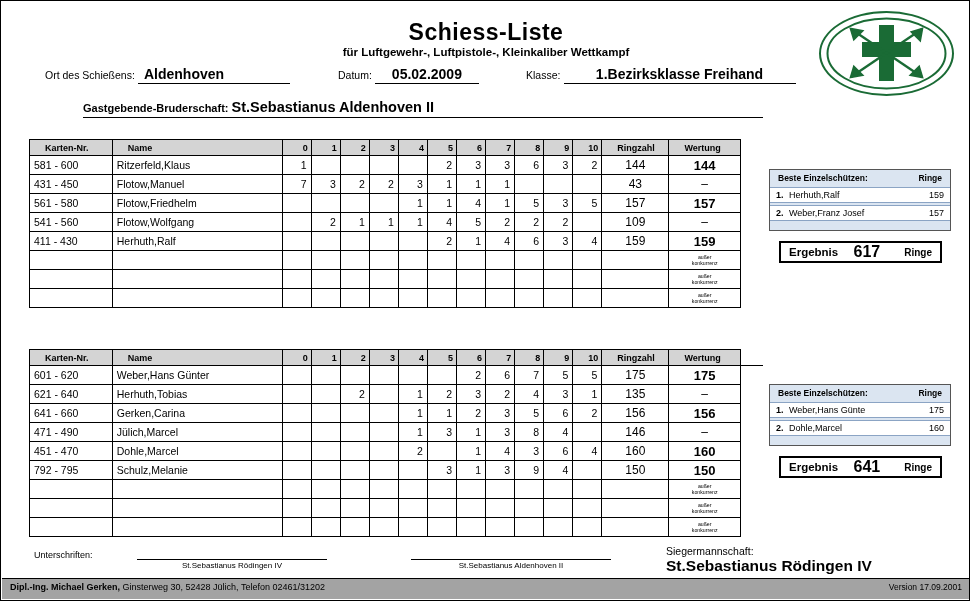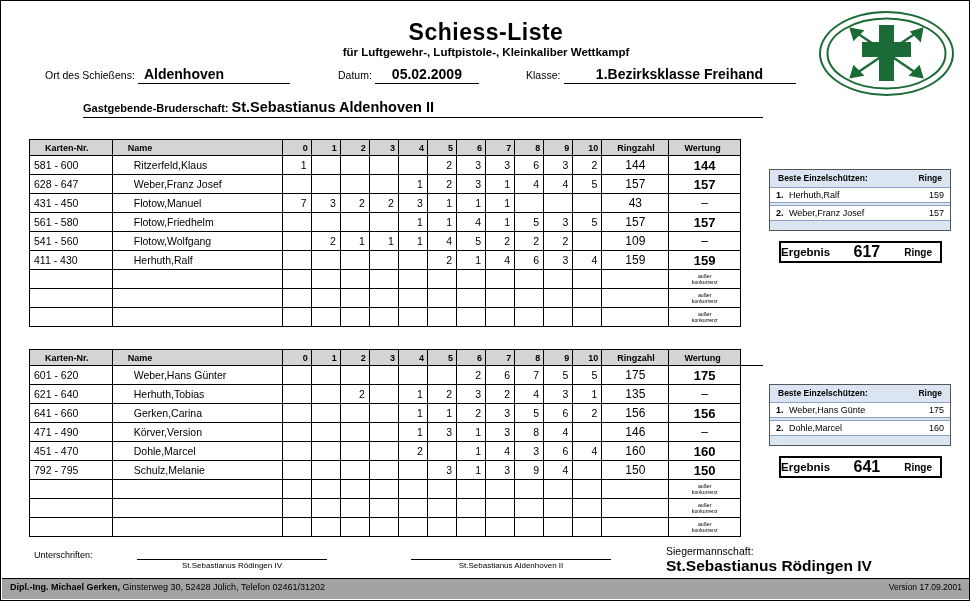--- a/index.html
+++ b/index.html
@@ -21,38 +21,38 @@
   .sectioncap{position:absolute;font-size:11px;font-weight:bold;}
   .sectioncap .big{font-size:14.5px;font-weight:bold;}
   .capline{position:absolute;border-bottom:1px solid #000;height:0;}
 
   
   table.shoot{position:absolute;border-collapse:collapse;table-layout:fixed;background:#fff;}
   table.shoot th,table.shoot td{border:1px solid #000;font-size:10px;height:18px;padding:0;}
   table.shoot thead th{background:#d4d4d4;font-size:9px;font-weight:bold;text-align:left;padding-left:15px;height:15px;}
   table.shoot thead th.num{text-align:right;padding-right:3px;padding-left:0;}
   table.shoot td.kn{padding-left:4px;font-size:10.5px;}
-  table.shoot td.nm{padding-left:21px;font-size:10.5px;}
+  table.shoot td.nm{padding-left:4px;font-size:10.5px;}
   table.shoot td.h{text-align:right;padding-right:4px;font-size:10.5px;}
   table.shoot td.rz{text-align:center;font-size:12px;}
   table.shoot td.wt{text-align:center;font-size:13px;font-weight:bold;}
   table.shoot td.wtdash{text-align:center;font-size:12px;}
   .koko{line-height:6px;font-size:5px;text-align:center;color:#000;padding:1px 0;}
   .koko div{font-size:5.2px;}
 
   
   .bestbox{position:absolute;border:1px solid #555;background:#dbe5f1;box-sizing:border-box;}
   .bestbox .hdr{font-size:8.5px;font-weight:bold;display:flex;justify-content:space-between;padding:3px 8px 2px 8px;}
   .bestrow{background:#fff;border-top:1px solid #8ba4c4;border-bottom:1px solid #8ba4c4;margin:2px 0;display:flex;align-items:center;font-size:9px;padding:2px 6px;}
   .bestrow .rank{width:13px;font-weight:bold;}
   .bestrow .nm{flex:1;}
   .bestrow .rg{width:34px;text-align:right;}
 
   .resbox{position:absolute;border:2px solid #000;background:#fff;box-sizing:border-box;display:flex;align-items:center;font-size:11.5px;font-weight:bold;}
-  .resbox .lbl{}
+  .resbox .lbl{padding-left:8px;}
   .resbox .val{margin-left:auto;padding-right:24px;font-size:16px;}
   .resbox .unit{padding-right:8px;font-size:10px;font-weight:bold;}
 
   
   .sieger{position:absolute;text-align:left;margin-top:20px;}
   .sieger .l{font-size:10.5px;}
   .sieger .v{font-size:15.5px;font-weight:bold;}
 
   .signline{position:absolute;border-bottom:1px solid #000;height:0;}
   .signlabel{position:absolute;font-size:8px;text-align:center;}
@@ -154,37 +154,20 @@
           <td class="h">2</td>
           <td class="h">3</td>
           <td class="h">3</td>
           <td class="h">6</td>
           <td class="h">3</td>
           <td class="h">2</td>
           <td class="rz">144</td>
           <td class="wt">144</td>
         </tr>
         <tr>
-          <td class="kn">628 - 647</td>
-          <td class="nm">Weber,Franz Josef</td>
-          <td class="h"></td>
-          <td class="h"></td>
-          <td class="h"></td>
-          <td class="h"></td>
-          <td class="h">1</td>
-          <td class="h">2</td>
-          <td class="h">3</td>
-          <td class="h">1</td>
-          <td class="h">4</td>
-          <td class="h">4</td>
-          <td class="h">5</td>
-          <td class="rz">157</td>
-          <td class="wt">157</td>
-        </tr>
-        <tr>
           <td class="kn">431 - 450</td>
           <td class="nm">Flotow,Manuel</td>
           <td class="h">7</td>
           <td class="h">3</td>
           <td class="h">2</td>
           <td class="h">2</td>
           <td class="h">3</td>
           <td class="h">1</td>
           <td class="h">1</td>
           <td class="h">1</td>
@@ -421,21 +404,21 @@
           <td class="h">2</td>
           <td class="h">3</td>
           <td class="h">5</td>
           <td class="h">6</td>
           <td class="h">2</td>
           <td class="rz">156</td>
           <td class="wt">156</td>
         </tr>
         <tr>
           <td class="kn">471 - 490</td>
-          <td class="nm">Körver,Version</td>
+          <td class="nm">Jülich,Marcel</td>
           <td class="h"></td>
           <td class="h"></td>
           <td class="h"></td>
           <td class="h"></td>
           <td class="h">1</td>
           <td class="h">3</td>
           <td class="h">1</td>
           <td class="h">3</td>
           <td class="h">8</td>
           <td class="h">4</td>

